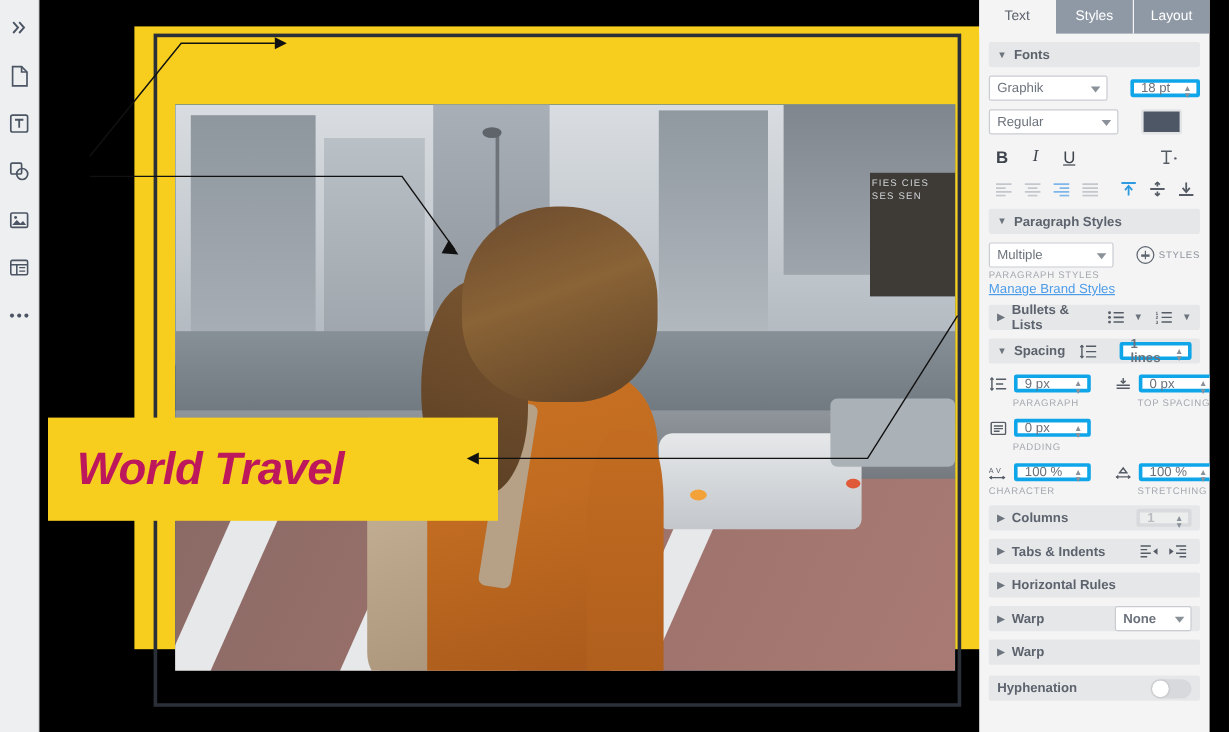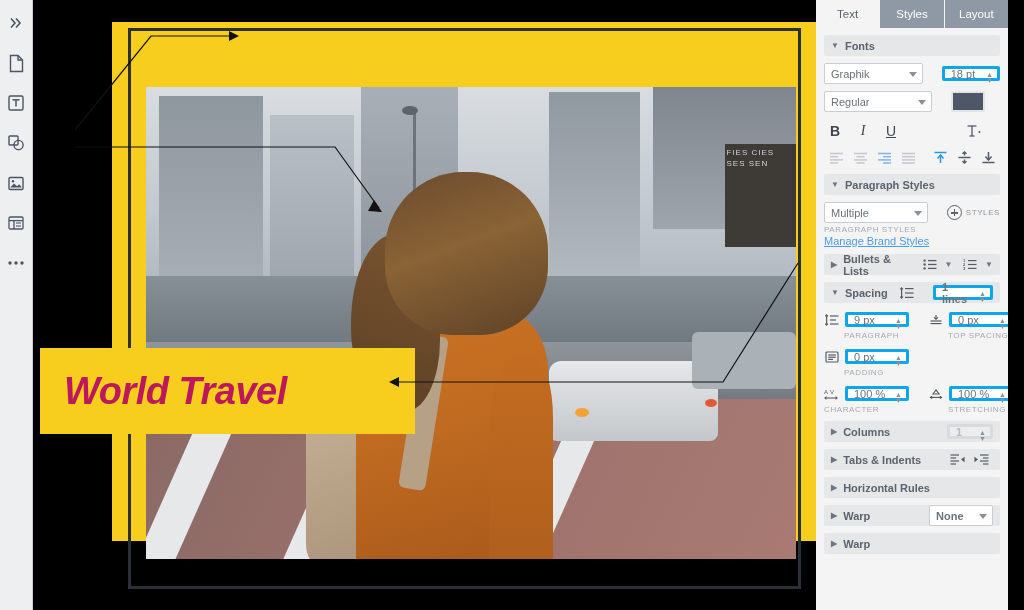--- a/index.html
+++ b/index.html
@@ -736,16 +736,23 @@
         <span>Warp</span>
         <span class="spacer"></span>
         <span class="select w-warp">None</span>
       </div>
 
       <div class="section-head">
         <span class="caret">▶</span>
         <span>Warp</span>
       </div>
 
+      <div class="section-head" style="margin-top:9px;">
+        <span>Hyphenation</span>
+        <span class="spacer"></span>
+        <span class="toggle">
+          <span class="knob"></span>
+        </span>
+      </div>
 
     </div>
   </div>
 </div>
 
 </body></html>

